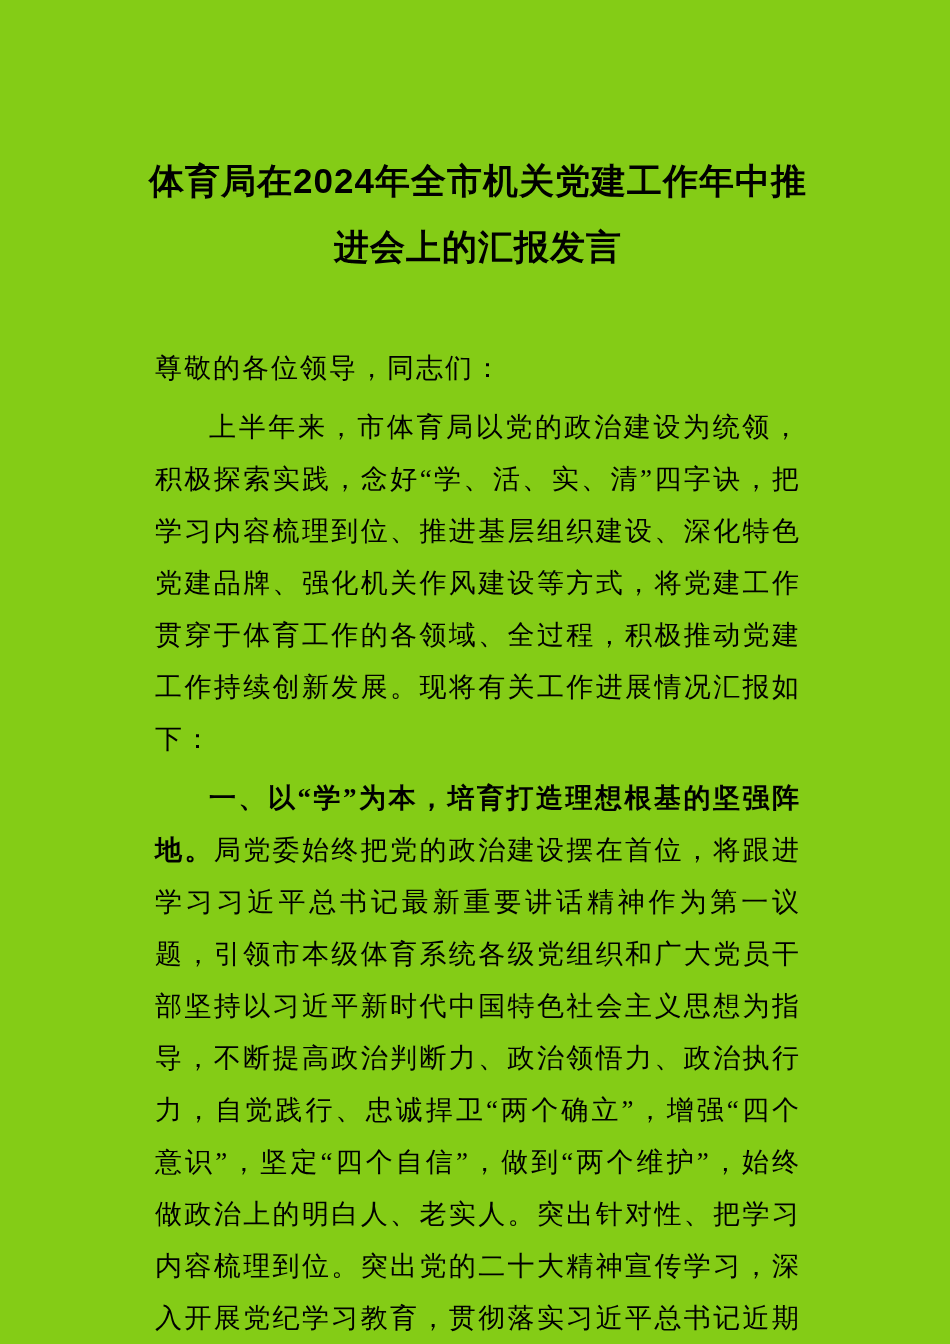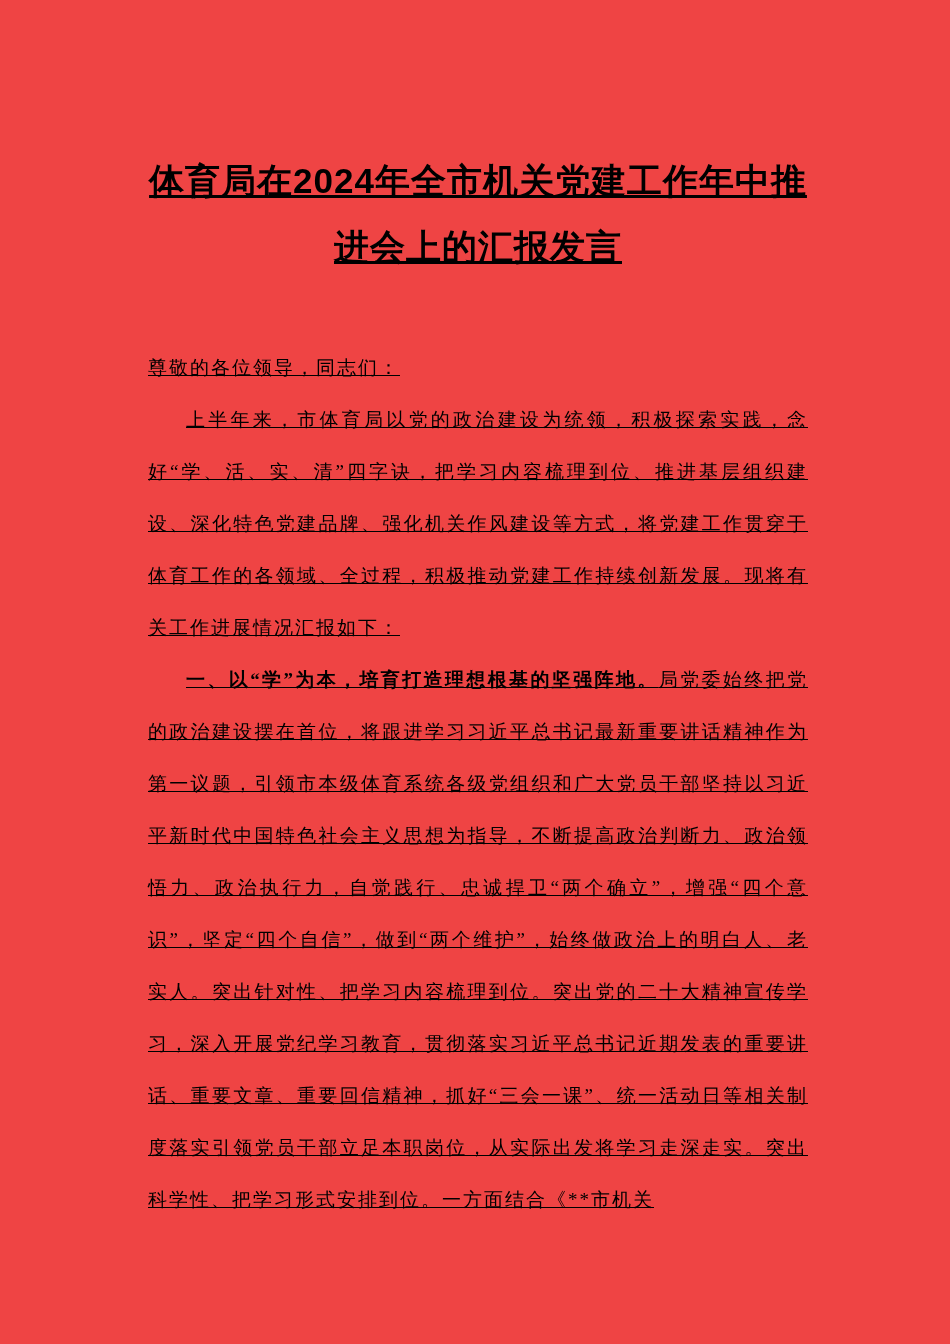--- a/index.html
+++ b/index.html
@@ -6,39 +6,38 @@
   html, body {
     margin: 0;
     padding: 0;
     background: #ffffff;
   }
   .page {
     position: relative;
     width: 950px;
     height: 1344px;
     margin: 0 auto;
-    background: #ef4444;
+    background: #84cc16;
     padding: 148px 142px 0 148px;
     font-family: "Liberation Serif", "DejaVu Serif", serif;
     color: #000000;
     overflow: hidden;
-    text-decoration: underline;
   }
   .doc-title {
     font-size: 35px;
     font-weight: bold;
     text-align: center;
     line-height: 66px;
     letter-spacing: 1px;
     margin: 0 0 62px 0;
     font-family: "Liberation Sans", "DejaVu Sans", sans-serif;
   }
   .body-text p {
-    margin: 0;
-    font-size: 19px;
+    margin: 7px;
+    font-size: 27px;
     line-height: 52px;
     letter-spacing: 2px;
     text-align: justify;
     text-align-last: left;
   }
   .para-indent {
     text-indent: 2em;
   }
   .section-heading {
     font-weight: bold;

